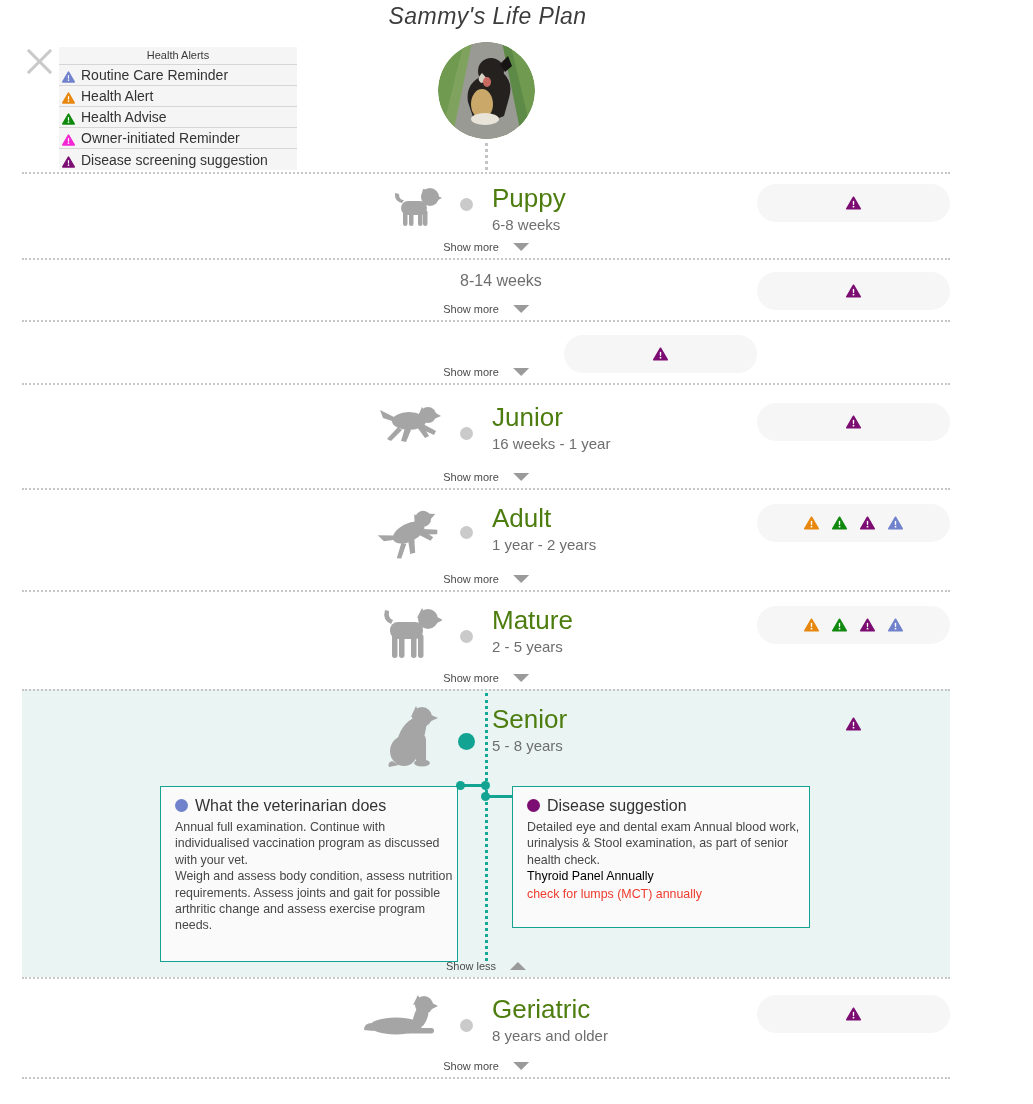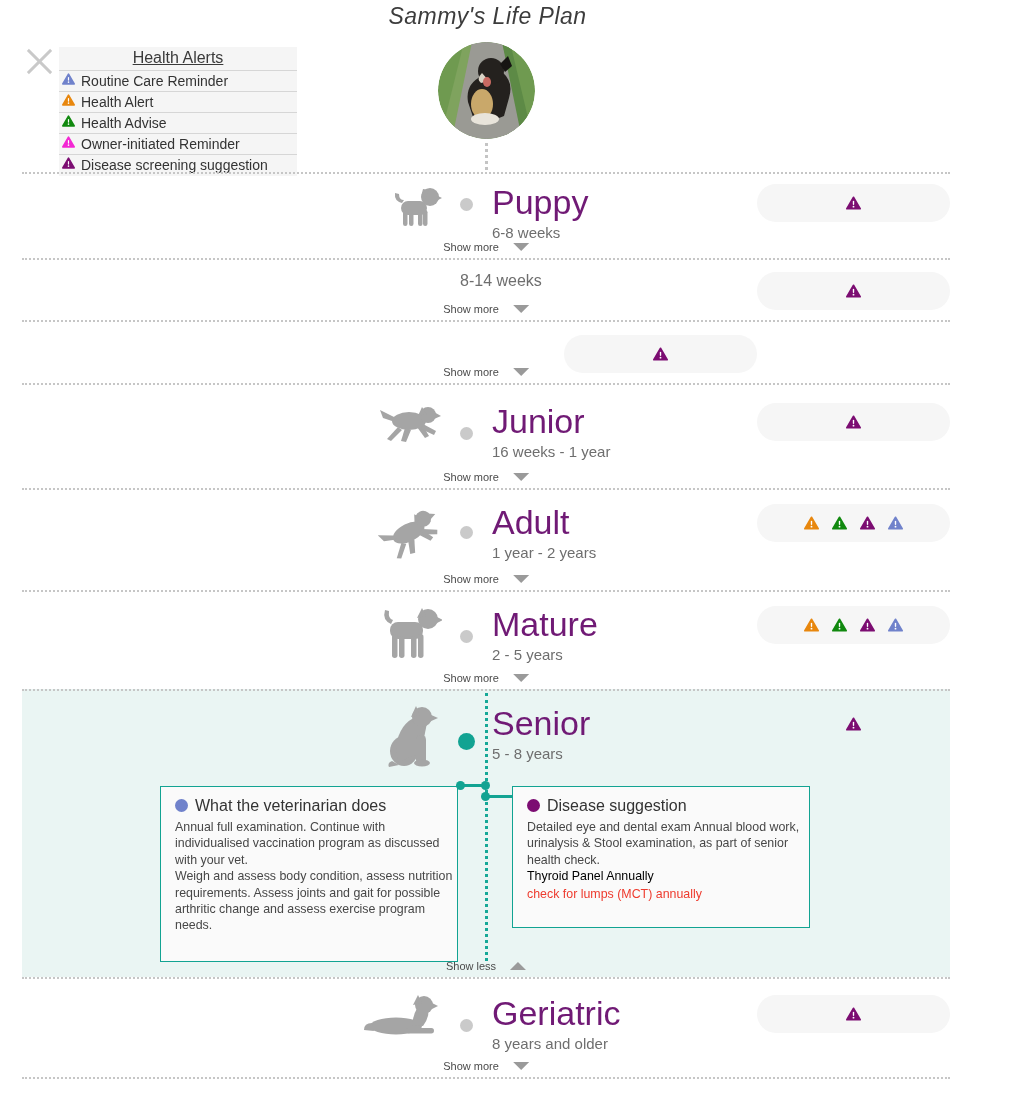--- a/index.html
+++ b/index.html
@@ -18,38 +18,38 @@
     border-radius:50%; overflow:hidden; }
   .avatar-wrap svg { display:block; }
   .avatar-tail { position:absolute; left:485px; top:143px; width:0; height:27px;
     border-left:3px dotted #c4c4c4; }
   .close-x { position:absolute; left:24px; top:46px; width:31px; height:31px; cursor:pointer; }
   .legend {
     position:absolute; left:59px; top:47px; width:238px; background:#f5f5f5;
     font-size:14px; color:#333;
   }
   .legend-title { text-align:center; padding:2px 0 3px; border-bottom:1px solid #d6d6d6;
-    font-size:16px; color:#3a3a3a;text-decoration:underline; }
-  .legend-item { display:flex; align-items:flex-start; gap:6px; padding:2px 2px 12px 3px;
+    font-size:11px; color:#3a3a3a; }
+  .legend-item { display:flex; align-items:flex-end; gap:6px; padding:2px 2px 2px 3px;
     border-bottom:1px solid #d6d6d6; height:21px; }
   .legend-item:last-child { border-bottom:none; }
   
   .tri { display:inline-flex; line-height:0; }
   
   .stage-row { position:relative; margin-left:22px; width:928px;
     border-top:2px dotted #c6c6c6; }
   .row-grid { display:grid; grid-template-columns:430px 28px 1fr 193px;
     padding-top:var(--pt,12px); align-items:start; }
   .icon-cell { display:flex; justify-content:flex-end; padding-right:10px; }
   .icon-cell svg { display:block; }
   .dot-cell { display:flex; justify-content:center; padding-top:var(--dt,16px); }
   .stage-dot { width:13px; height:13px; border-radius:50%; background:#cacaca; display:block; }
   .stage-dot.teal { width:17px; height:17px; background:#12a392; }
   .text-cell { padding-left:12px; }
-  .stage-title { font-size:34px; color:#701a75; line-height:1.1; }
+  .stage-title { font-size:26px; color:#4d7c0f; line-height:1.1; }
   .stage-sub { font-size:15px; color:#6e6e6e; margin-top:3px; }
   .sub-only .text-cell { margin-left:-32px; }
   .pill-cell { display:flex; justify-content:flex-end; }
   .pill { width:193px; height:38px; border-radius:19px; background:#f6f6f6;
     display:flex; align-items:center; justify-content:center; gap:13px; }
   .pill.bare { background:transparent; }
   .show-toggle { position:absolute; left:50%; transform:translateX(-50%); bottom:5px;
     display:flex; align-items:center; gap:14px; font-size:11px; color:#4a4a4a;
     white-space:nowrap; cursor:pointer; }
   .chev-down { width:0; height:0; border-left:8px solid transparent;

